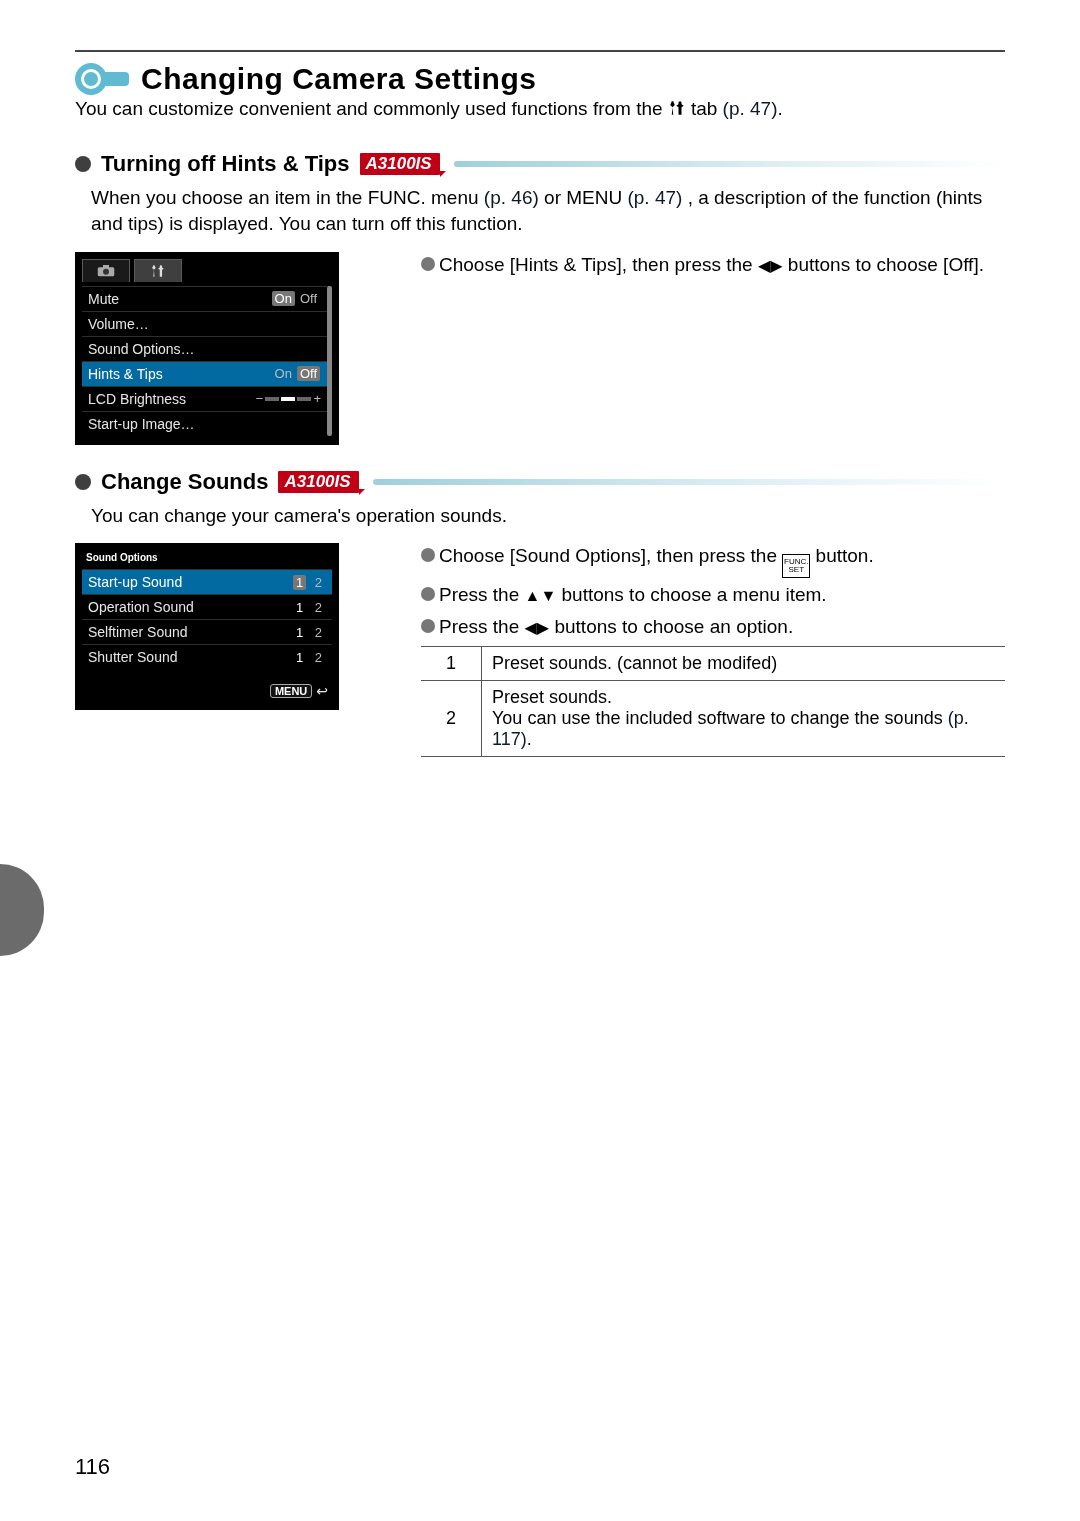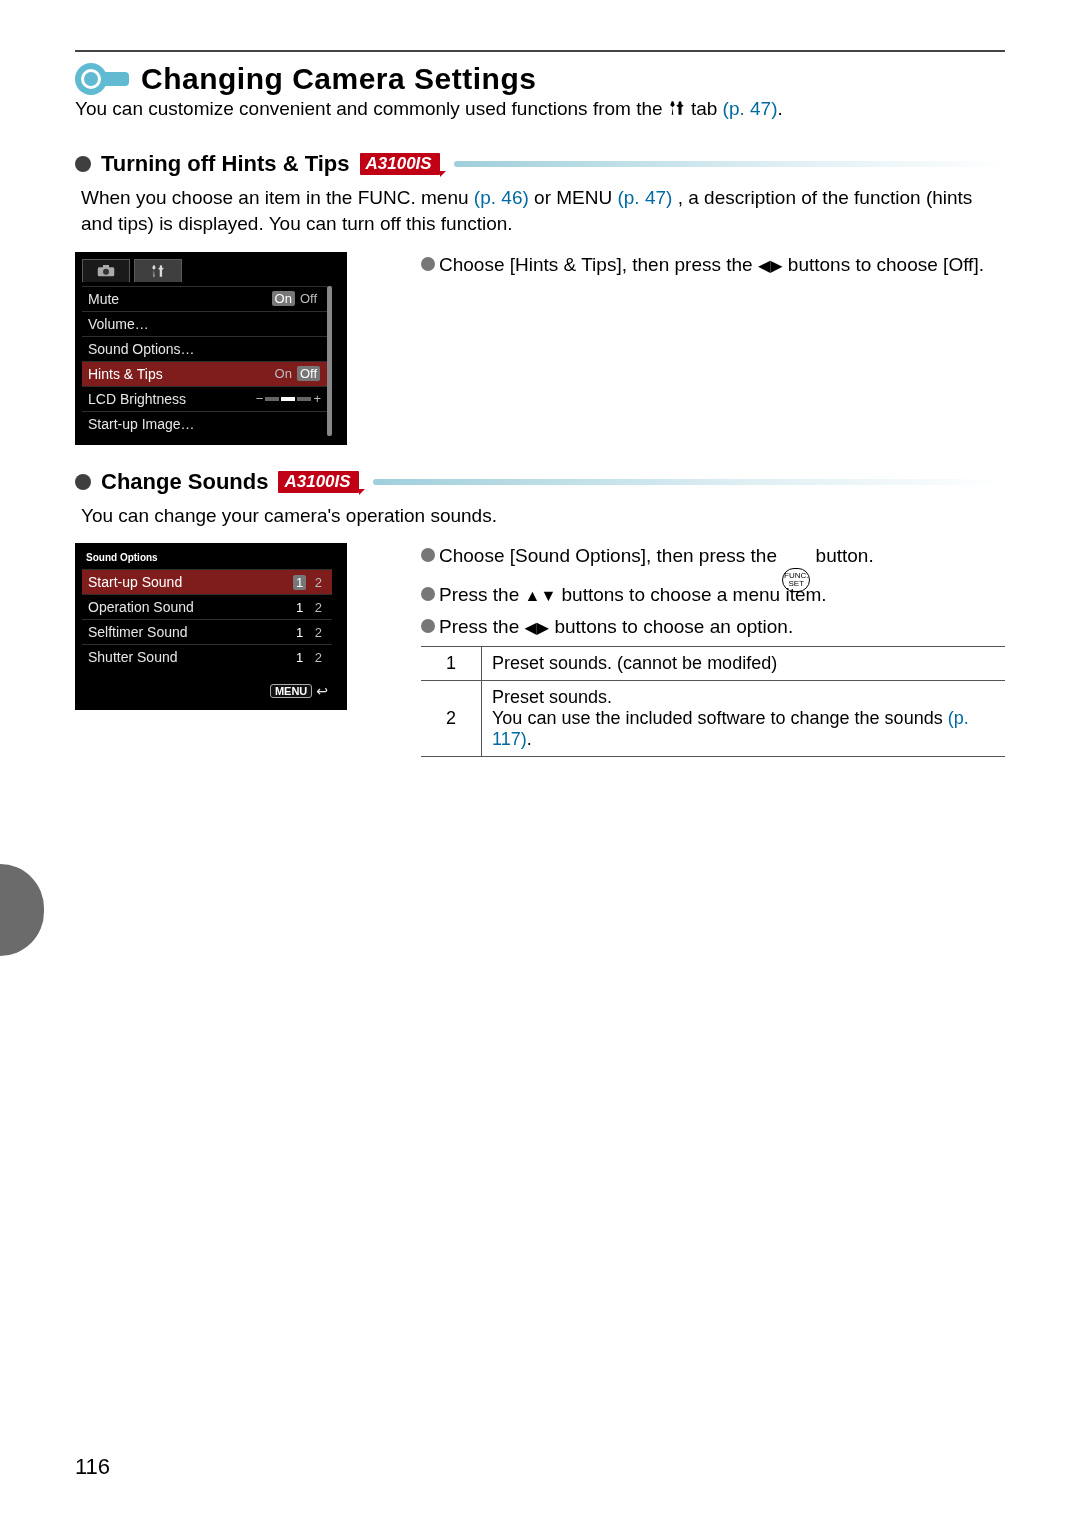--- a/index.html
+++ b/index.html
@@ -62,21 +62,21 @@
   .intro {
     font-size: 19px;
     line-height: 1.4;
     margin: 0 0 28px 0;
   }
   .tools-icon {
     font-weight: bold;
     font-size: 18px;
   }
   .ref {
-    color: #0369a1;
+    color: #0f172a;
   }
 
   
   .subhead {
     display: flex;
     align-items: center;
     margin: 24px 0 8px 0;
   }
   .subbullet {
     width: 16px; height: 16px;
@@ -111,41 +111,41 @@
   .subrule {
     flex: 1;
     height: 6px;
     background: linear-gradient(to right, #9fcfdb, #dfeff4 60%, #fff);
     border-radius: 3px;
   }
 
   .body-text {
     font-size: 19px;
     line-height: 1.4;
-    margin: 0 0 14px 6px;
+    margin: 0 0 14px 16px;
   }
 
   
   .cols {
     display: flex;
     align-items: flex-start;
     gap: 26px;
     margin-bottom: 18px;
   }
   .col-left { flex: 0 0 320px; }
   .col-right { flex: 1; }
 
   
   .cam {
     background: #000;
     color: #e6e6e6;
     font-family: Arial, Helvetica, sans-serif;
     font-size: 14px;
     width: 250px;
-    padding: 6px 14px 8px 6px;
+    padding: 6px 6px 8px 6px;
     border: 1px solid #000;
   }
   .cam-tabs {
     display: flex;
     gap: 4px;
     margin-bottom: 4px;
   }
   .cam-tab {
     width: 46px; height: 22px;
     background: #1a1a1a;
@@ -161,21 +161,21 @@
   }
   .cam-row {
     display: flex;
     align-items: center;
     height: 24px;
     padding: 0 6px;
     border-top: 1px solid #2e2e2e;
     font-size: 14px;
   }
   .cam-row.sel {
-    background: #7f1d1d;
+    background: #0369a1;
     color: #fff;
   }
   .cam-label { flex: 1; white-space: nowrap; }
   .cam-val { color: #bdbdbd; font-size: 13px; }
   .cam-val .off-box, .cam-val .on-box {
     display: inline-block;
     padding: 0 3px;
     margin: 0 1px;
   }
   .cam-val .sel-box {
@@ -241,28 +241,28 @@
     border-radius: 50%;
     background: #777;
     margin-top: 5px;
     flex: 0 0 14px;
   }
   .arrow { font-size: 16px; vertical-align: middle; }
   .funcset {
     display: inline-flex;
     width: 26px; height: 22px;
     border: 1.5px solid #000;
-    border-radius: 12px;
+    border-radius: 0;
     font-size: 8px;
     line-height: 1;
     align-items: center;
     justify-content: center;
     flex-direction: column;
     position: relative;
-    top: 16px;
+    top: 2px;
   }
 
   
   table.explain {
     border-collapse: collapse;
     width: 100%;
     font-size: 18px;
     margin-top: 6px;
   }
   table.explain td {

